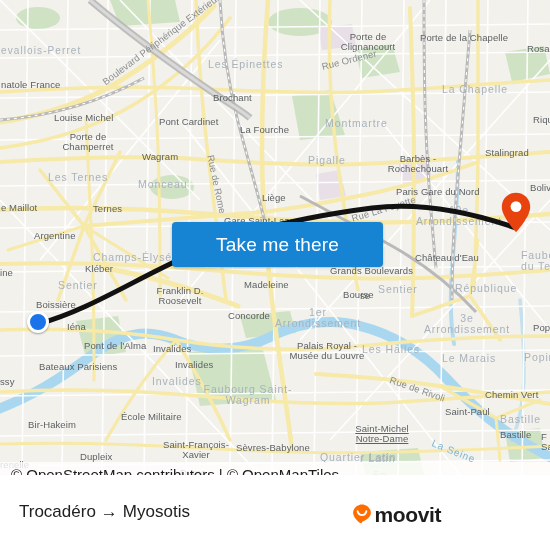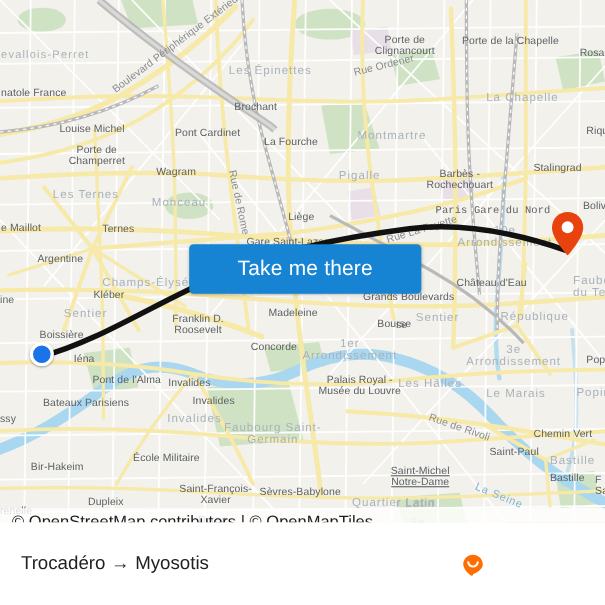--- a/index.html
+++ b/index.html
@@ -311,21 +311,21 @@
         <div class="maplabel lbl-area2" style="left: 308px; top: 155px;">Pigalle</div>
         <div class="maplabel lbl-poi" style="left: 262px; top: 193px;">Liège</div>
         <div class="maplabel lbl-poi" style="left: 224px; top: 216px;">Gare Saint-Lazare</div>
         <div class="maplabel lbl-poi" style="left: 244px; top: 280px;">Madeleine</div>
         <div class="maplabel lbl-poi" style="left: 228px; top: 311px;">Concorde</div>
         <div class="maplabel lbl-poi" style="left: 343px; top: 290px;">Bourse</div>
         <div class="maplabel lbl-poi" style="left: 330px; top: 266px;">Grands Boulevards</div>
         <div class="maplabel lbl-road" style="left: 352px; top: 214px; transform: rotate(-17deg); transform-origin: left center;">Rue La Fayette</div>
         <div class="maplabel lbl-poi ctr" style="left: 418px; top: 154px;">Barbès -
 Rochechouart</div>
-        <div class="maplabel lbl-poi" style="left: 396px; top: 187px; font-family: Liberation Mono, monospace;">Paris Gare du Nord</div>
+        <div class="maplabel lbl-poi" style="left: 396px; top: 187px;">Paris Gare du Nord</div>
         <div class="maplabel lbl-area2 ctr" style="left: 459px; top: 205px;">10e
 Arrondissement</div>
         <div class="maplabel lbl-poi" style="left: 530px; top: 183px;">Boliva</div>
         <div class="maplabel lbl-poi" style="left: 415px; top: 253px;">Château d'Eau</div>
         <div class="maplabel lbl-area2" style="left: 455px; top: 283px;">République</div>
         <div class="maplabel lbl-area2" style="left: 378px; top: 284px;">Sentier</div>
         <div class="maplabel lbl-area2" style="left: 521px; top: 250px;">Faubourg
 du Temple</div>
         <div class="maplabel lbl-poi" style="left: 360px; top: 291px;">se</div>
         <div class="maplabel lbl-poi" style="left: 67px; top: 322px;">Iéna</div>
@@ -336,21 +336,21 @@
         <div class="maplabel lbl-poi" style="left: 175px; top: 360px;">Invalides</div>
         <div class="maplabel lbl-area2" style="left: 152px; top: 376px;">Invalides</div>
         <div class="maplabel lbl-poi" style="left: 28px; top: 420px;">Bir-Hakeim</div>
         <div class="maplabel lbl-poi" style="left: 121px; top: 412px;">École Militaire</div>
         <div class="maplabel lbl-poi" style="left: 60px; top: 452px; padding-left: 20px;">Dupleix</div>
         <div class="maplabel lbl-area2 ctr" style="left: 318px; top: 307px;">1er
 Arrondissement</div>
         <div class="maplabel lbl-poi ctr" style="left: 327px; top: 341px;">Palais Royal -
 Musée du Louvre</div>
         <div class="maplabel lbl-area2 ctr" style="left: 248px; top: 384px;">Faubourg Saint-
-Germain</div>
+Wagram</div>
         <div class="maplabel lbl-poi ctr" style="left: 196px; top: 440px;">Saint-François-
 Xavier</div>
         <div class="maplabel lbl-poi" style="left: 236px; top: 443px;">Sèvres-Babylone</div>
         <div class="maplabel lbl-area2" style="left: 320px; top: 452px;">Quartier Latin</div>
         <div class="maplabel lbl-area2 ctr" style="left: 380px; top: 470px;">5e
 Arrondissement</div>
         <div class="maplabel lbl-area2 ctr" style="left: 467px; top: 313px;">3e
 Arrondissement</div>
         <div class="maplabel lbl-area2" style="left: 362px; top: 344px;">Les Halles</div>
         <div class="maplabel lbl-area2" style="left: 442px; top: 353px;">Le Marais</div>
@@ -391,16 +391,17 @@
 
   <div id="footer">
     <div id="trip">
       <span>Trocadéro</span><span class="arrow">→</span><span>Myosotis</span>
     </div>
     <div id="brand">
       <svg width="22" height="22" viewBox="0 0 22 22">
         <path d="M11 1.4 C6.1 1.4 2.1 5.3 2.1 10.1 C2.1 14.0 7.9 20.3 10.2 20.3 C11.1 20.3 11 19.0 11 19.0 L11 19.0 C11 19.0 19.9 15.6 19.9 10.1 C19.9 5.3 15.9 1.4 11 1.4 Z" fill="#ff6d00"></path>
         <path d="M6.6 8.2 C6.6 8.2 7.6 12.0 11 12.0 C14.4 12.0 15.4 8.2 15.4 8.2" stroke="#ffffff" stroke-width="1.9" fill="none" stroke-linecap="round"></path>
       </svg>
+      <span class="wordmark">moovit</span>
     </div>
   </div>
 
 </div>
 
 </body></html>

